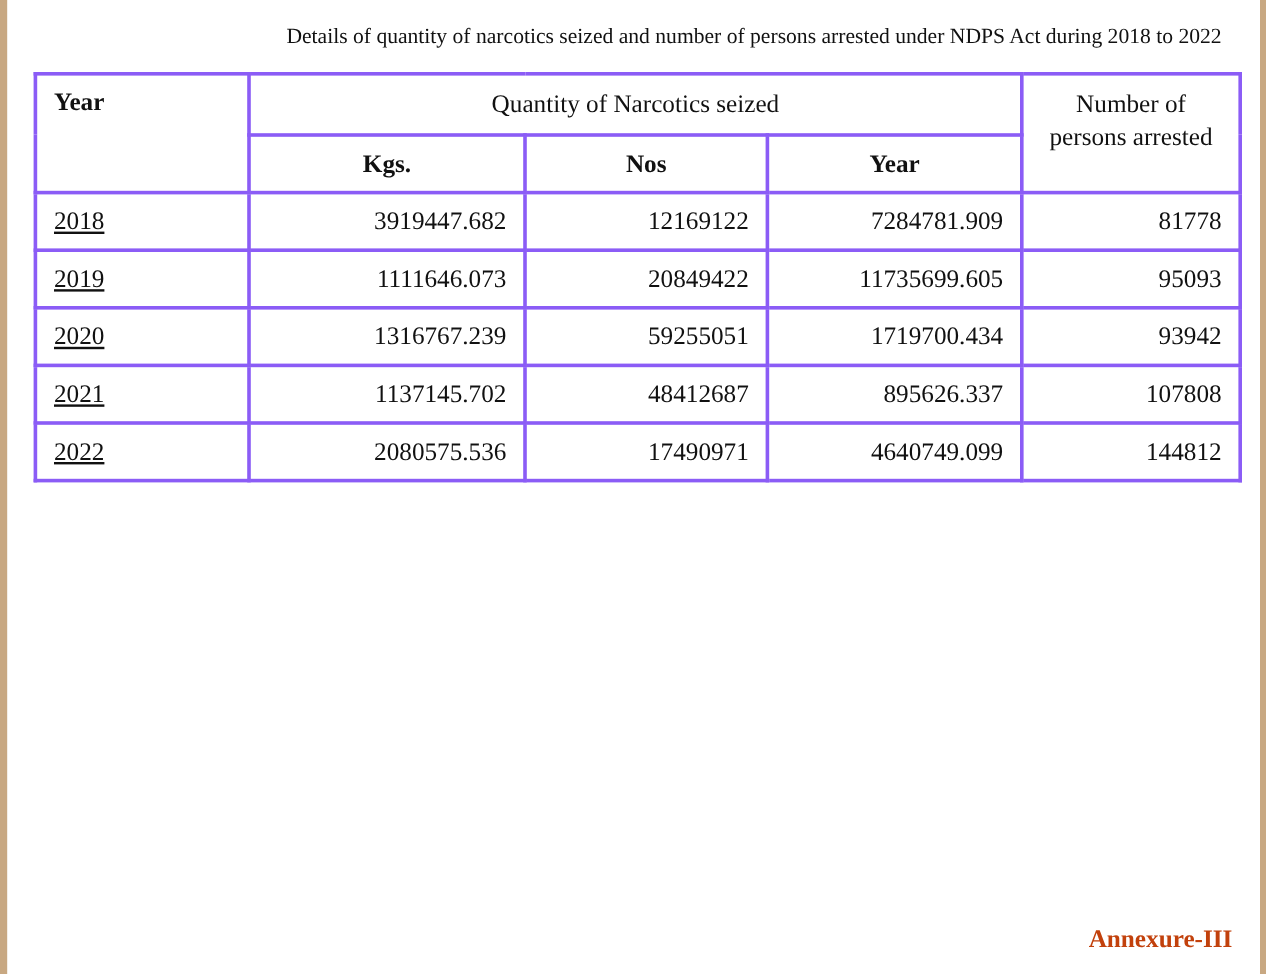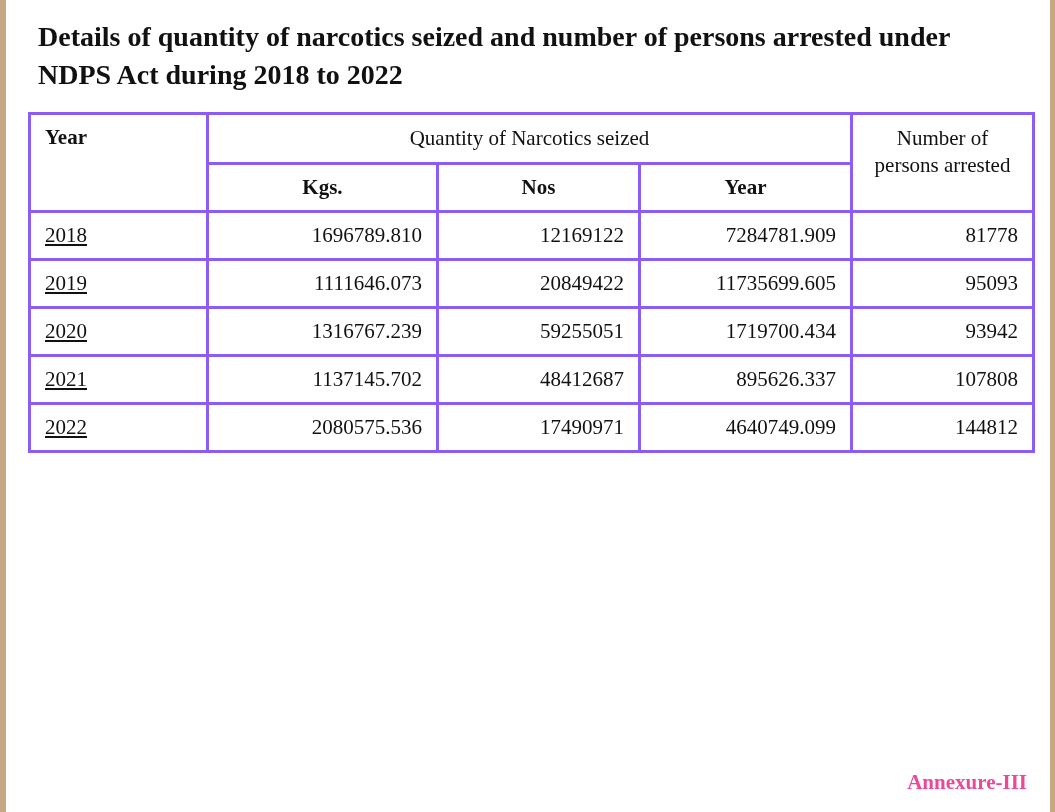--- a/index.html
+++ b/index.html
@@ -33,24 +33,24 @@
   }
   .content {
     position: absolute;
     left: 28px;
     top: 0;
     width: 1000px;
   }
   .doc-title {
     margin: 18px 0 0 0;
     padding: 0 10px;
-    font-size: 28px;
-    font-weight: bold;
+    font-size: 18px;
+    font-weight: normal;
     line-height: 1.35;
-    text-align: left;
+    text-align: right;
     color: #111111;
   }
   table.data-table {
     margin-top: 18px;
     border-collapse: collapse;
     width: 1000px;
     table-layout: fixed;
   }
   table.data-table th,
   table.data-table td {
@@ -98,21 +98,21 @@
     margin: 6px 0 0 48px;
     font-size: 20px;
     color: #111111;
   }
   .annexure {
     position: absolute;
     right: 28px;
     top: 770px;
     font-size: 21px;
     font-weight: bold;
-    color: #ec4899;
+    color: #c2410c;
   }
 </style>
 </head>
 <body>
 
 <div class="page-edge-left"></div>
 <div class="page-edge-right"></div>
 
 <div class="content">
 
@@ -134,21 +134,21 @@
       </tr>
       <tr>
         <th class="sub-head">Kgs.</th>
         <th class="sub-head">Nos</th>
         <th class="sub-head">Year</th>
       </tr>
     </thead>
     <tbody>
       <tr>
         <td class="year-cell">2018</td>
-        <td class="num-cell">1696789.810</td>
+        <td class="num-cell">3919447.682</td>
         <td class="num-cell">12169122</td>
         <td class="num-cell">7284781.909</td>
         <td class="num-cell">81778</td>
       </tr>
       <tr>
         <td class="year-cell">2019</td>
         <td class="num-cell">1111646.073</td>
         <td class="num-cell">20849422</td>
         <td class="num-cell">11735699.605</td>
         <td class="num-cell">95093</td>

